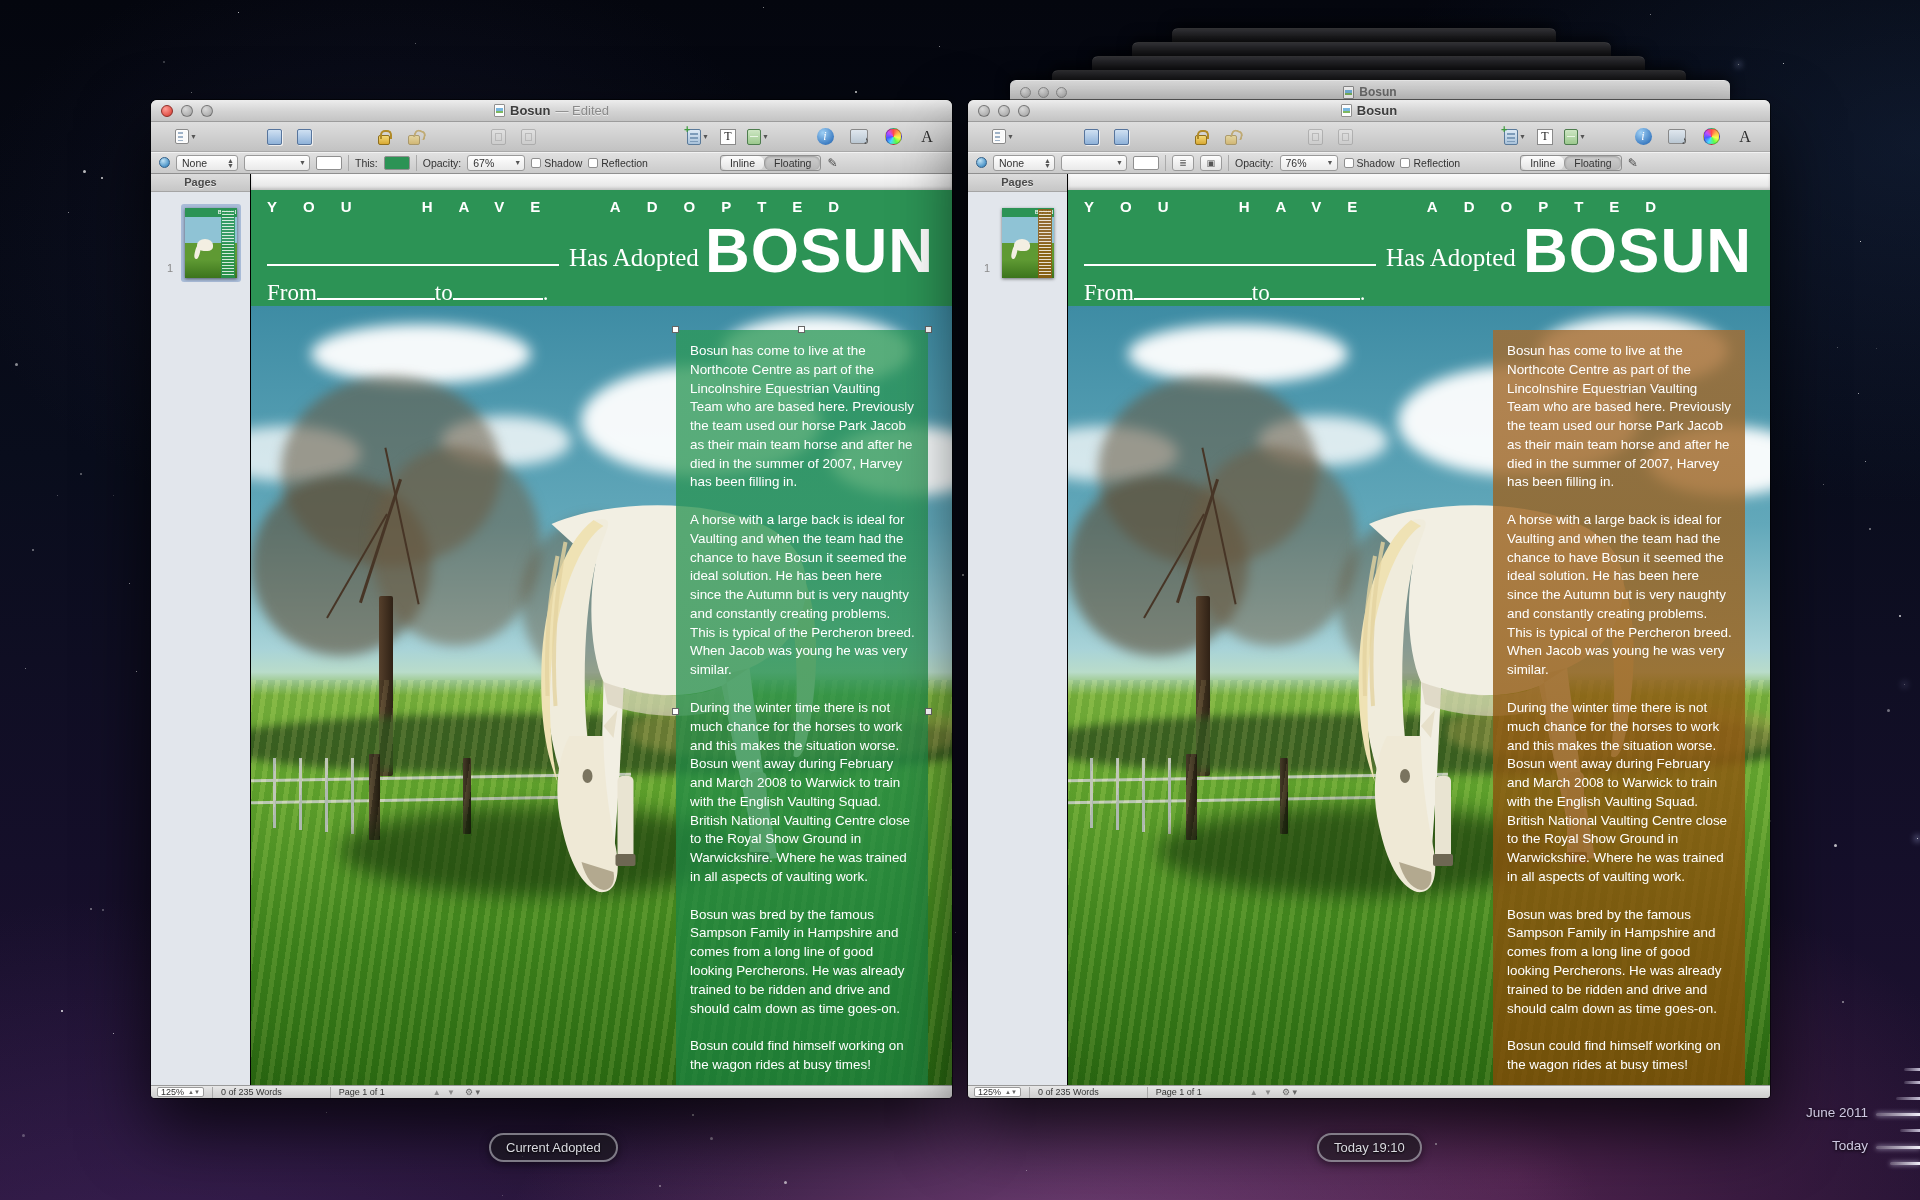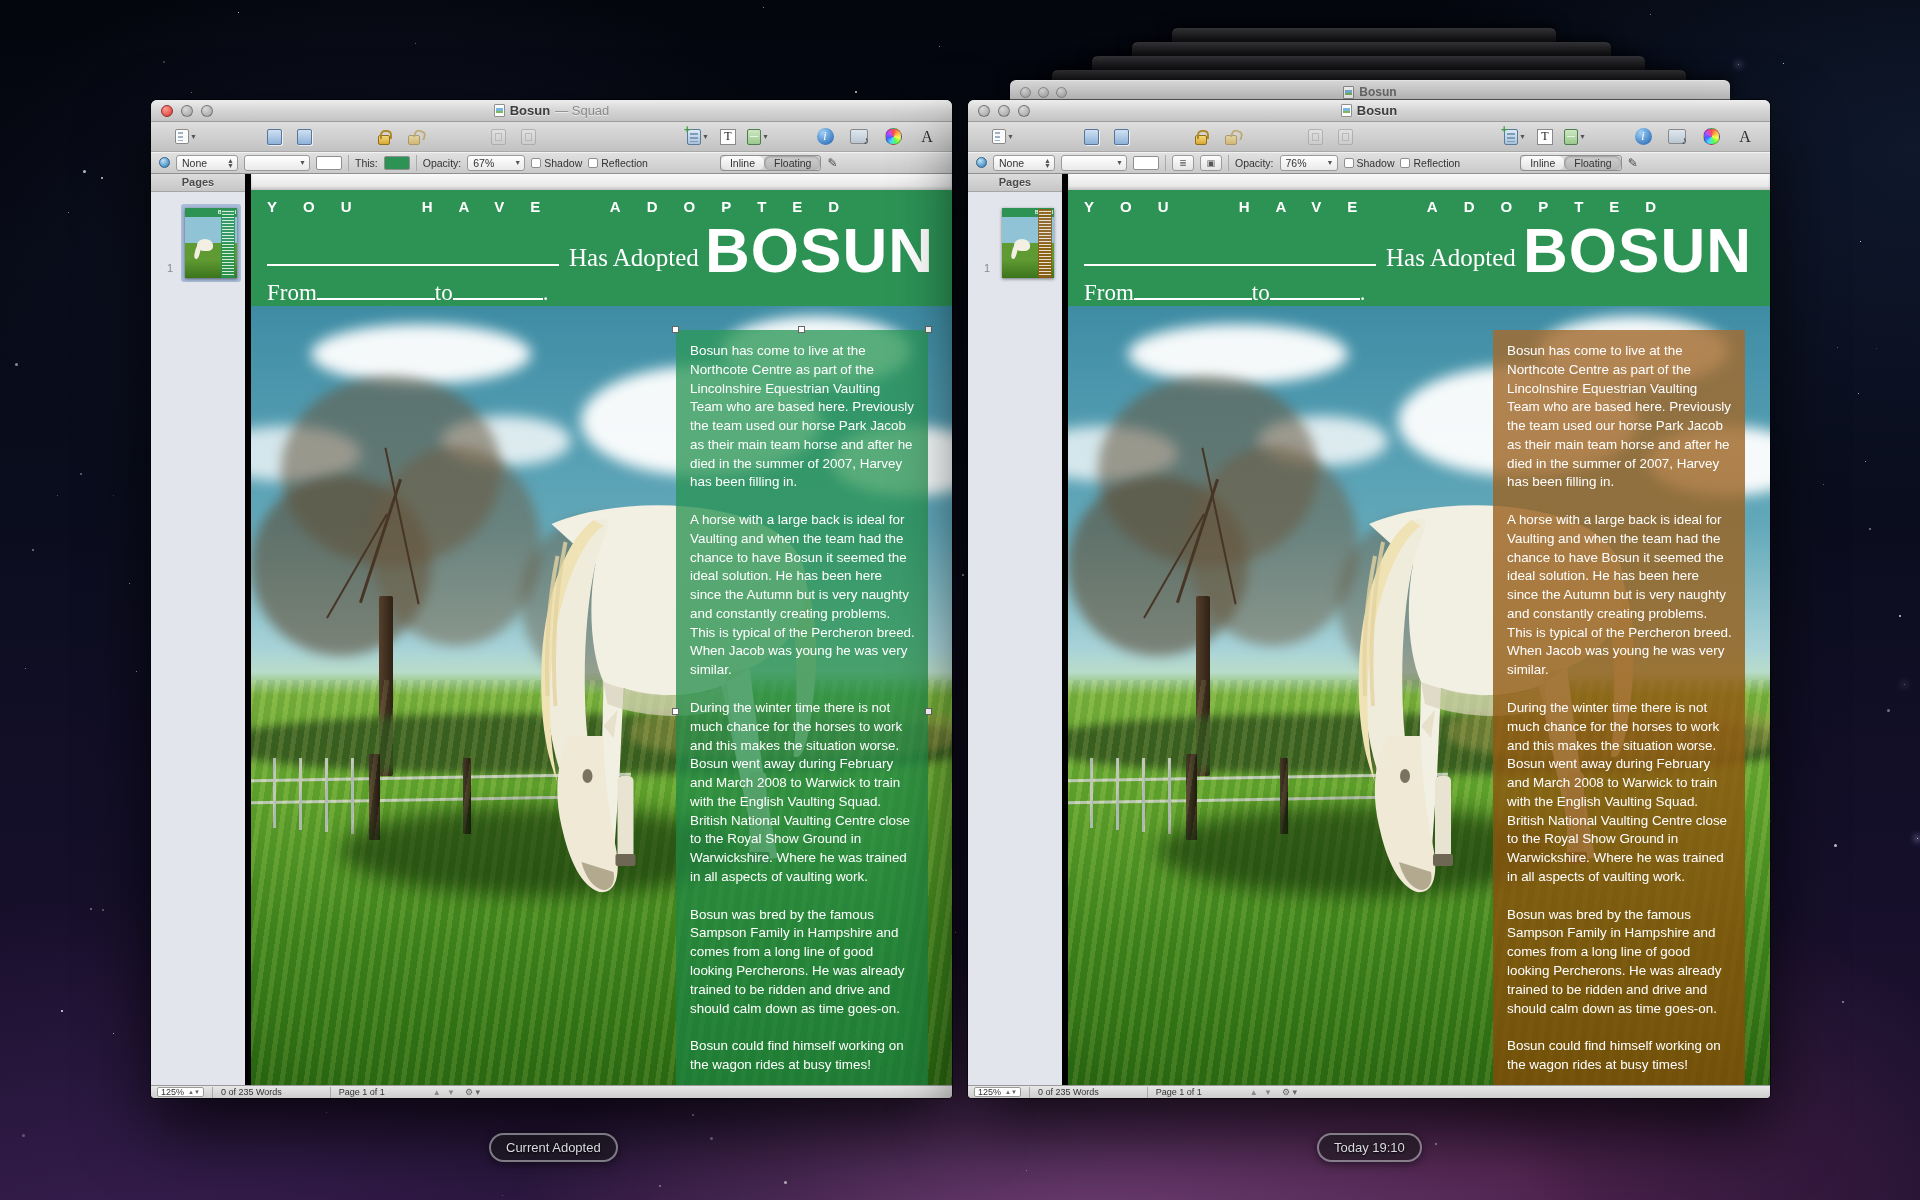--- a/index.html
+++ b/index.html
@@ -105,21 +105,21 @@
   .seg { display:flex; border:1px solid #8f8f8f; border-radius:3px; overflow:hidden; height:16px; }
   .seg > div { padding:1px 9px; background:linear-gradient(180deg,#fdfdfd,#e3e3e3); font-size:10.5px;border-radius:6px; }
   .seg > div.active { background:linear-gradient(180deg,#cfcfcf,#b5b5b5); box-shadow:inset 0 1px 2px rgba(0,0,0,.25); }
   .seg > div + div { border-left:1px solid #9a9a9a; }
   .fb-btn { width:22px; height:16px; border:1px solid #9a9a9a; border-radius:3px;
             background:linear-gradient(180deg,#fdfdfd,#e3e3e3); display:flex; align-items:center; justify-content:center;
             font-size:9px; color:#555; }
   .pen { font-size:12px; color:#444; }
 
   .mainrow { display:flex; height:911px; }
-  .sidebar { width:100px; background:#e2e6ec; border-right:6px solid #000000; position:relative; }
+  .sidebar { width:100px; background:#e2e6ec; border-right:1px solid #000000; position:relative; }
   .sb-head { height:18px; background:linear-gradient(180deg,#dcdcdc,#c6c6c6); border-bottom:1px solid #a5a5a5;
              text-align:center; font-size:11px; font-weight:bold; color:#4a4a4a; line-height:17px;
              text-shadow:0 1px 0 rgba(255,255,255,.6); }
   .thumb-sel { position:absolute; left:30px; top:30px; padding:4px; border-radius:3px; }
   .thumb-sel.selected { background:#a9bcd8; }
   .pagenum { position:absolute; left:16px; top:88px; font-size:11px; color:#8a8a8a; }
   .thumb { width:52px; height:70px; background:#fff; box-shadow:0 1px 3px rgba(0,0,0,.5); position:relative; overflow:hidden; }
   .th-head { height:9px; background:#2c9355; position:relative; }
   .th-head span { position:absolute; right:1px; top:1px; font-size:5px; font-weight:bold; color:#fff; letter-spacing:0; }
   .th-photo { position:absolute; top:9px; bottom:0; left:0; right:0;
@@ -404,21 +404,21 @@
   <div class="window win-left">
     <div class="titlebar">
       <div class="lights">
         <div class="light red"></div>
         <div class="light"></div>
         <div class="light"></div>
       </div>
       <div class="wintitle">
         <span class="docicon"></span>
         <span>Bosun</span>
-        <span class="suffix">— Squad</span>
+        <span class="suffix">— Edited</span>
       </div>
     </div>
     <div class="toolbar">
       <div class="tgroup" style="margin-left:14px">
         <span class="tico">
             <span class="ico-view"></span>
             <span class="caret">▼</span>
           </span>
       </div>
       <div class="tgroup" style="margin-left:66px">
@@ -827,13 +827,24 @@
       <div class="sb-sep" style="margin-left:40px"></div>
       <span>Page 1 of 1</span>
       <span class="sb-arrows">▲ ▼</span>
       <span class="sb-gear">⚙ ▾</span>
     </div>
   </div>
 
   <div class="pill" style="left:489px;top:1133px">Current Adopted</div>
   <div class="pill" style="left:1317px;top:1133px">Today 19:10</div>
 
+  <div class="timeline">
+    <div class="tick" style="top:10px;width:16px"></div>
+    <div class="tick" style="top:23px;width:16px"></div>
+    <div class="tick" style="top:39px;width:24px"></div>
+    <div class="tick bright" style="top:55px;width:44px"></div>
+    <div class="tlabel" style="top:47px">June 2011</div>
+    <div class="tick" style="top:71px;width:20px"></div>
+    <div class="tick bright" style="top:88px;width:44px"></div>
+    <div class="tlabel" style="top:80px">Today</div>
+    <div class="tick bright" style="top:104px;width:30px"></div>
+  </div>
 </div>
 
 </body></html>

